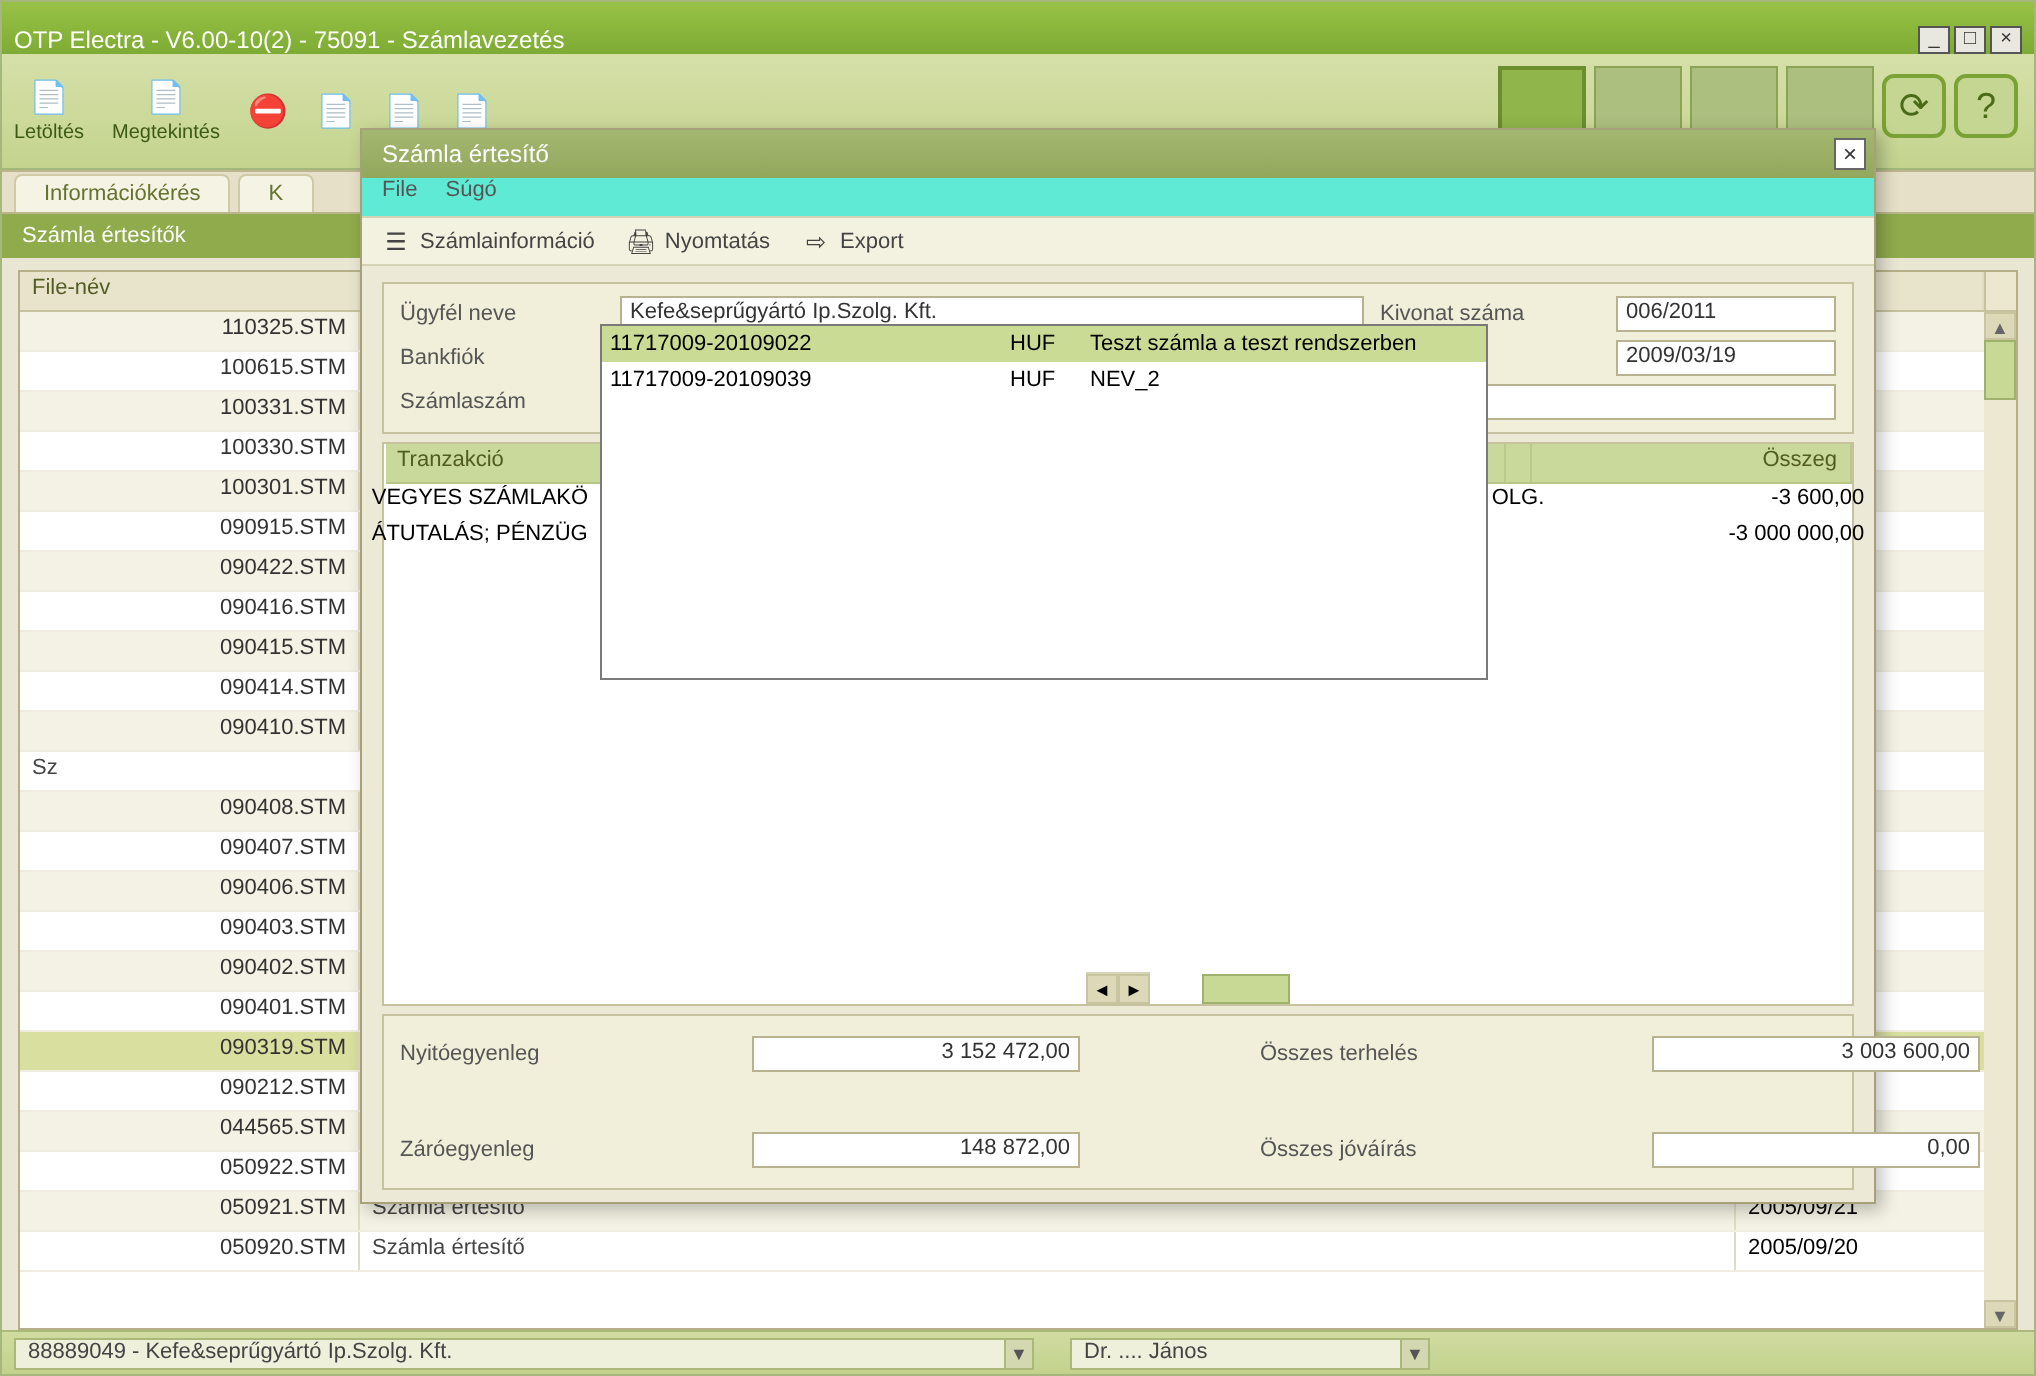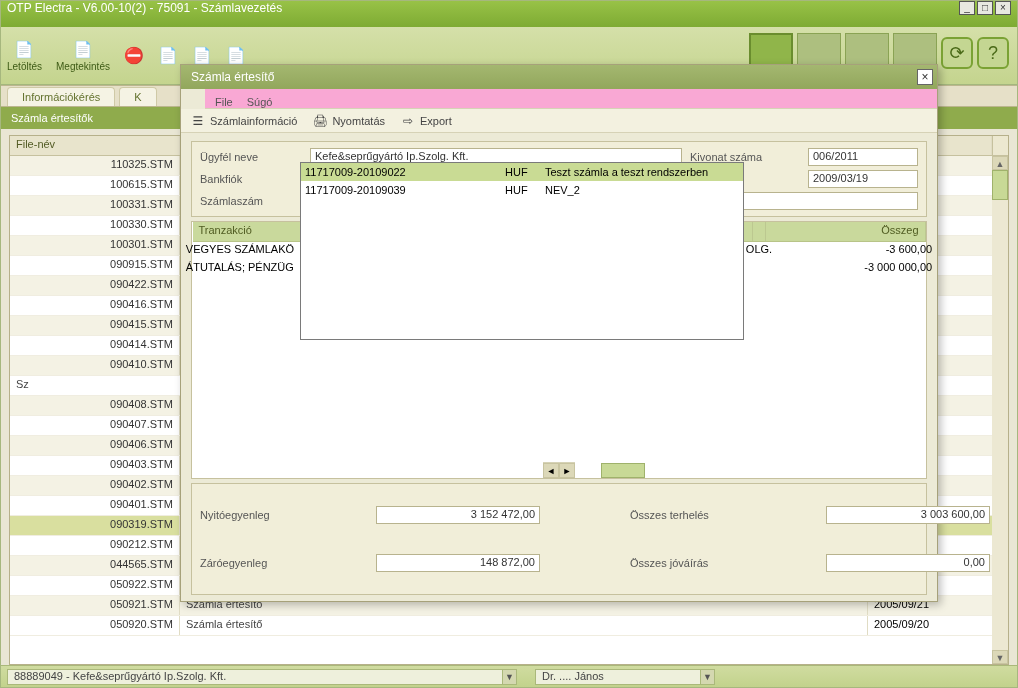--- a/index.html
+++ b/index.html
@@ -15,21 +15,21 @@
 .window {
   position: absolute; inset: 0;
   border: 1px solid #a6b77e;
   display: flex; flex-direction: column;
   background: #f2f0e0;
 }
 .titlebar {
   height: 26px;
   background: linear-gradient(to bottom, #98c247 0%, #7eab33 100%);
   color: #fff;
-  display: flex; align-items: flex-start;
+  display: flex; align-items: flex-end;
   padding: 0 6px;
   font-size: 12px;
   justify-content: space-between;
 }
 .titlebar .controls { display: flex; gap: 2px; }
 .titlebar .controls .btn {
   width: 16px; height: 14px;
   background: #e8e8e0;
   border: 1px solid #555;
   font-size: 10px; line-height: 12px; text-align: center;
@@ -172,25 +172,24 @@
   color:#fff; font-size:12px;
   display:flex; align-items:center; justify-content:space-between;
   padding: 0 4px 0 10px;
 }
 .modal-title .close {
   width:16px; height:16px; background:#fff; color:#333;
   display:flex; align-items:center; justify-content:center;
   font-size:12px; cursor:pointer; border:1px solid #666;
 }
 .modal-menubar {
-  height:20px; background:#f9a8d4;
-  display:flex; align-items:flex-end; gap:14px;
+  height:20px; background:#5eead4;
+  display:flex; align-items:flex-start; gap:14px;
   padding: 0 10px; color:#555;
   border-bottom:1px solid #d6d2b6;
-  margin-left:24px;
 }
 .modal-toolbar {
   height:24px; background:#f3f1e0;
   display:flex; align-items:center; gap:16px;
   padding: 0 10px; color:#444;
   border-bottom:1px solid #d6d2b6;
 }
 .modal-toolbar .titem { display:flex; align-items:center; gap:5px; cursor:pointer;}
 .modal-toolbar .ticon { width:14px; height:14px; display:flex; align-items:center; justify-content:center; font-size:12px; }
 .modal-body {
@@ -242,21 +241,21 @@
 }
 .table-scroll-h .arrow { width:16px; text-align:center; font-size:9px; line-height:14px; background:#dcd8b8; border:1px solid #c8c4a0;}
 .table-scroll-h .track { flex:1; position:relative; }
 .table-scroll-h .thumb { position:absolute; left:42px; top:0; height:100%; width:44px; background:#c8d996; border:1px solid #9fb26b;}
 
 .summary-box {
   border:1px solid #c6c19e; background:#f1eed9;
   display:grid;
   grid-template-columns: 130px 180px 30px 150px 180px;
   row-gap:4px; column-gap:8px;
-  padding:22px 8px;
+  padding:10px 8px;
   align-items:center;
   gap:30px;
 }
 .summary-box .val { text-align:right;margin-left:16px; }
 
 
 .dropdown-list {
   position:absolute;
   left: 300px; top: 162px;
   width: 444px;

